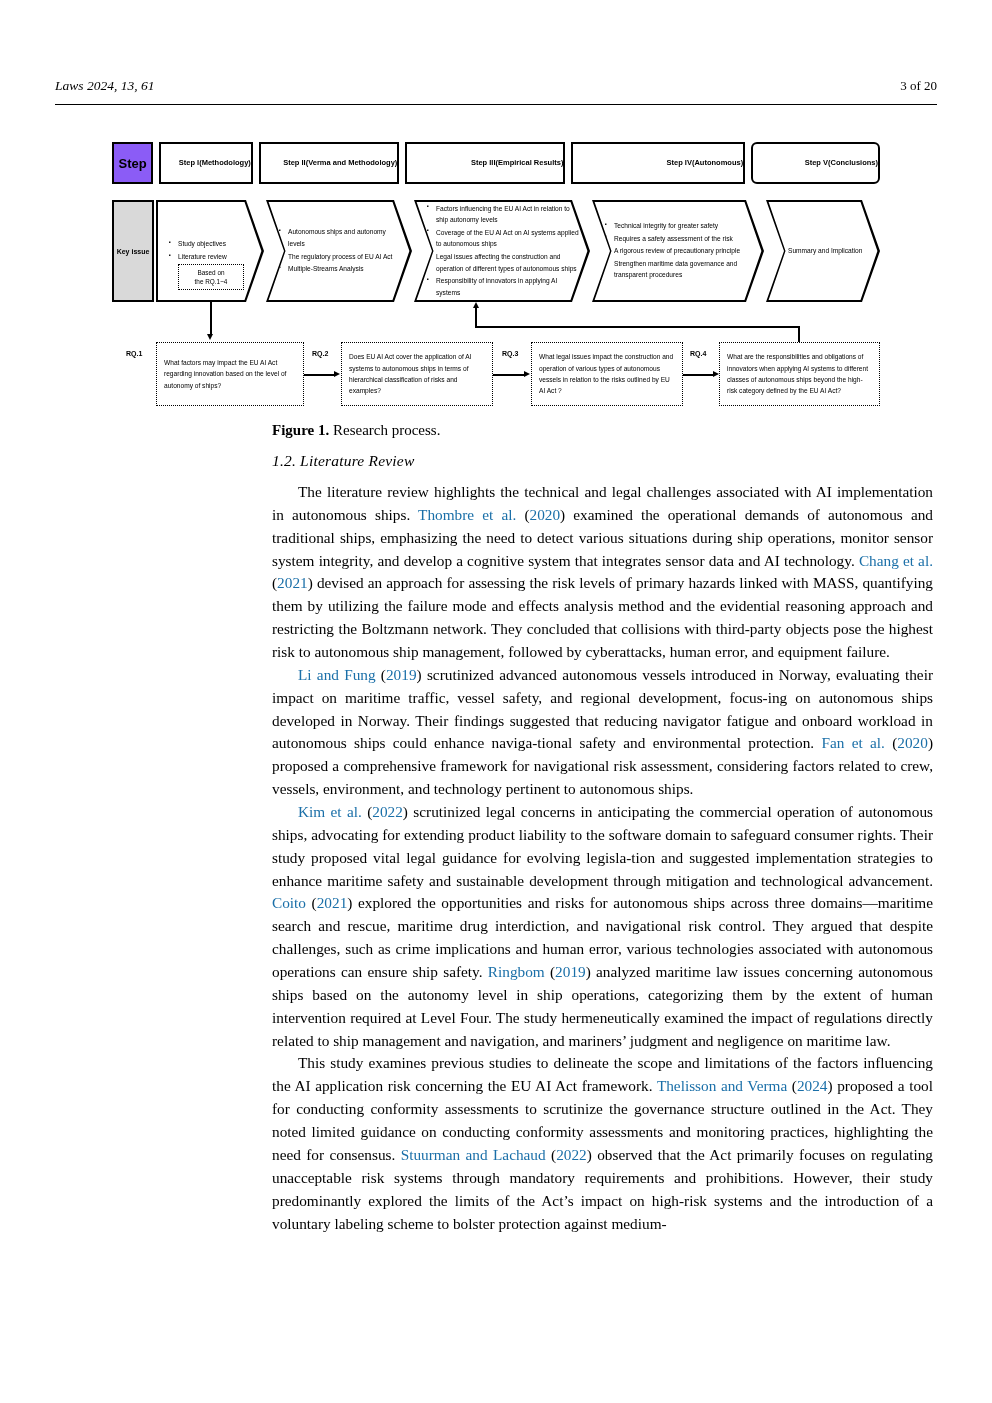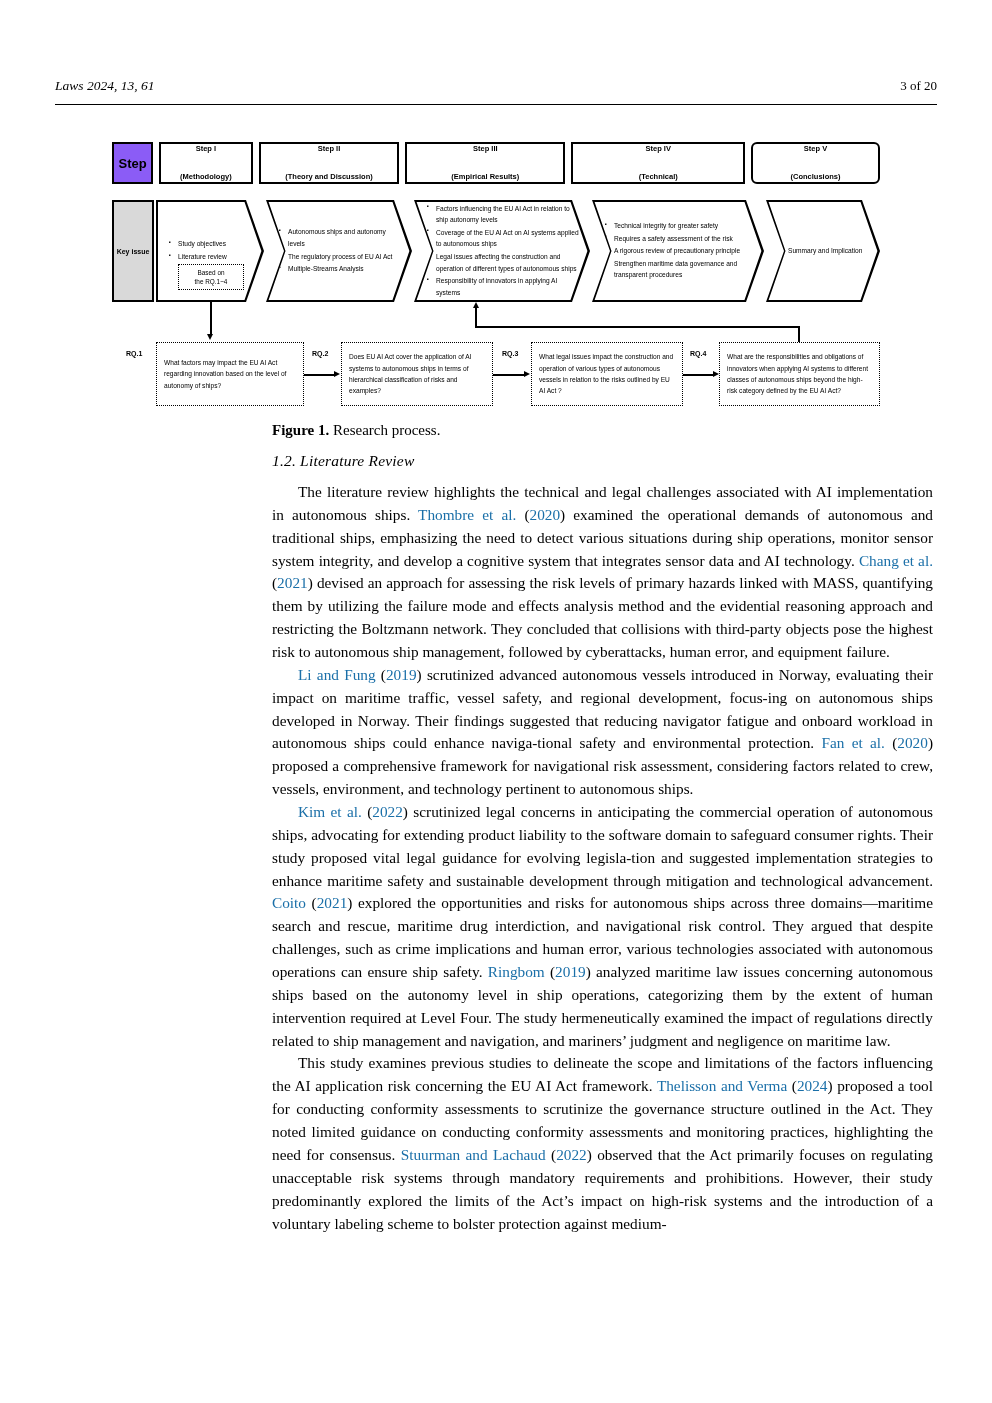--- a/index.html
+++ b/index.html
@@ -78,23 +78,23 @@
     font-size: 13px;
     font-weight: bold;
     box-sizing: border-box;
     text-align: right;
   }
   .step-gap { width: 6px; }
   .step-box {
     border: 2px solid #000;
     background: #fff;
     display: flex;
-    flex-direction: column;
-    align-items: center;
-    justify-content: space-between;
+    flex-direction: row;
+    align-items: center;
+    justify-content: flex-end;
     text-align: center;
     font-size: 7.5px;
     font-weight: bold;
     line-height: 1.35;
     box-sizing: border-box;
   }
   .step-box.s1 { width: 96px; }
   .step-box.s2 { width: 144px; }
   .step-box.s3 { width: 164px; }
   .step-box.s4 { width: 178px; }
@@ -311,31 +311,31 @@
     <div class="step-row">
       <div class="step-label-cell">Step</div>
       <div class="step-gap"></div>
       <div class="step-box s1">
         <span>Step I</span>
         <span>(Methodology)</span>
       </div>
       <div class="step-gap"></div>
       <div class="step-box s2">
         <span>Step II</span>
-        <span>(Theory and Discussion)</span>
+        <span>(Verma and Methodology)</span>
       </div>
       <div class="step-gap"></div>
       <div class="step-box s3">
         <span>Step III</span>
         <span>(Empirical Results)</span>
       </div>
       <div class="step-gap"></div>
       <div class="step-box s4">
         <span>Step IV</span>
-        <span>(Technical)</span>
+        <span>(Autonomous)</span>
       </div>
       <div class="step-gap"></div>
       <div class="step-box s5">
         <span>Step V</span>
         <span>(Conclusions)</span>
       </div>
     </div>
 
     <div class="key-row">
       <div class="key-label-cell">Key issue</div>

